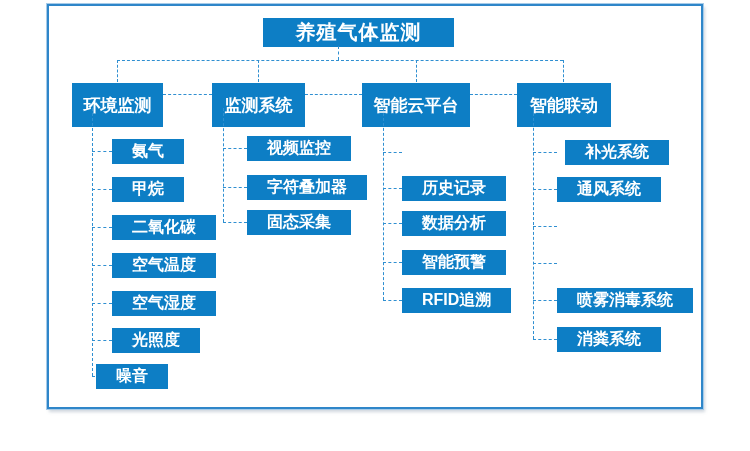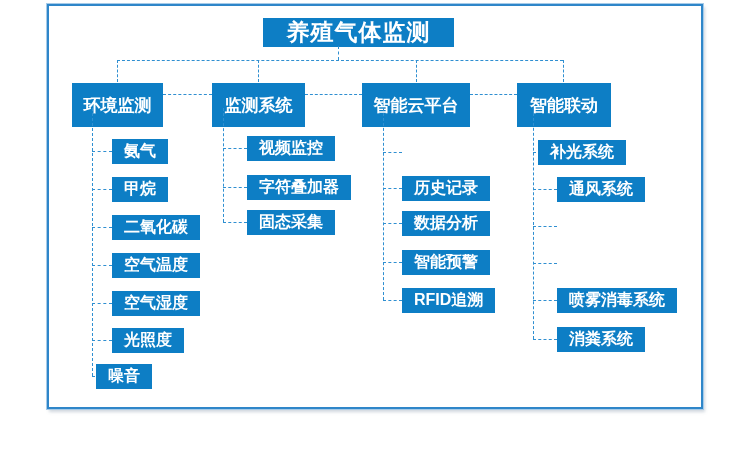--- a/index.html
+++ b/index.html
@@ -20,23 +20,23 @@
     border:2px solid var(--frame-blue);
     outline:1px solid var(--frame-outline);
     box-shadow:2px 3px 3px rgba(120,140,160,.35);
     box-sizing:border-box;
   }
   .node{
     position:absolute;background:var(--node-blue);color:var(--node-text);
     display:flex;align-items:center;justify-content:center;
     font-weight:bold;white-space:nowrap;box-sizing:border-box;
   }
-  .title{font-size:23px;letter-spacing:1px;}
+  .title{font-size:20px;letter-spacing:1px;}
   .branch{top:83px;height:44px;font-size:17px;}
-  .child{height:25px;font-size:16px;padding:0 12px;}
+  .child{height:25px;font-size:16px;padding:0 20px;}
   .vd{position:absolute;width:0;border-left:1.5px dashed var(--dash-blue);}
   .hd{position:absolute;height:0;border-top:1.5px dashed var(--dash-blue);}
 </style>
 </head>
 <body>
 
 <div class="stage">
 
   <div class="frame"></div>
 
@@ -94,18 +94,18 @@
   <div class="node child" style="left:402px;top:211px">数据分析</div>
   <div class="node child" style="left:402px;top:250px">智能预警</div>
   <div class="node child" style="left:402px;top:288px">RFID追溯</div>
 
   <i class="hd" style="left:533px;top:152px;width:24px"></i>
   <i class="hd" style="left:533px;top:189px;width:24px"></i>
   <i class="hd" style="left:533px;top:226px;width:24px"></i>
   <i class="hd" style="left:533px;top:263px;width:24px"></i>
   <i class="hd" style="left:533px;top:300px;width:24px"></i>
   <i class="hd" style="left:533px;top:339px;width:24px"></i>
-  <div class="node child" style="left:538px;top:140px">补光系统</div>
+  <div class="node child" style="left:565px;top:140px">补光系统</div>
   <div class="node child" style="left:557px;top:177px">通风系统</div>
   <div class="node child" style="left:557px;top:288px">喷雾消毒系统</div>
   <div class="node child" style="left:557px;top:327px">消粪系统</div>
 
 </div>
 
 </body></html>

